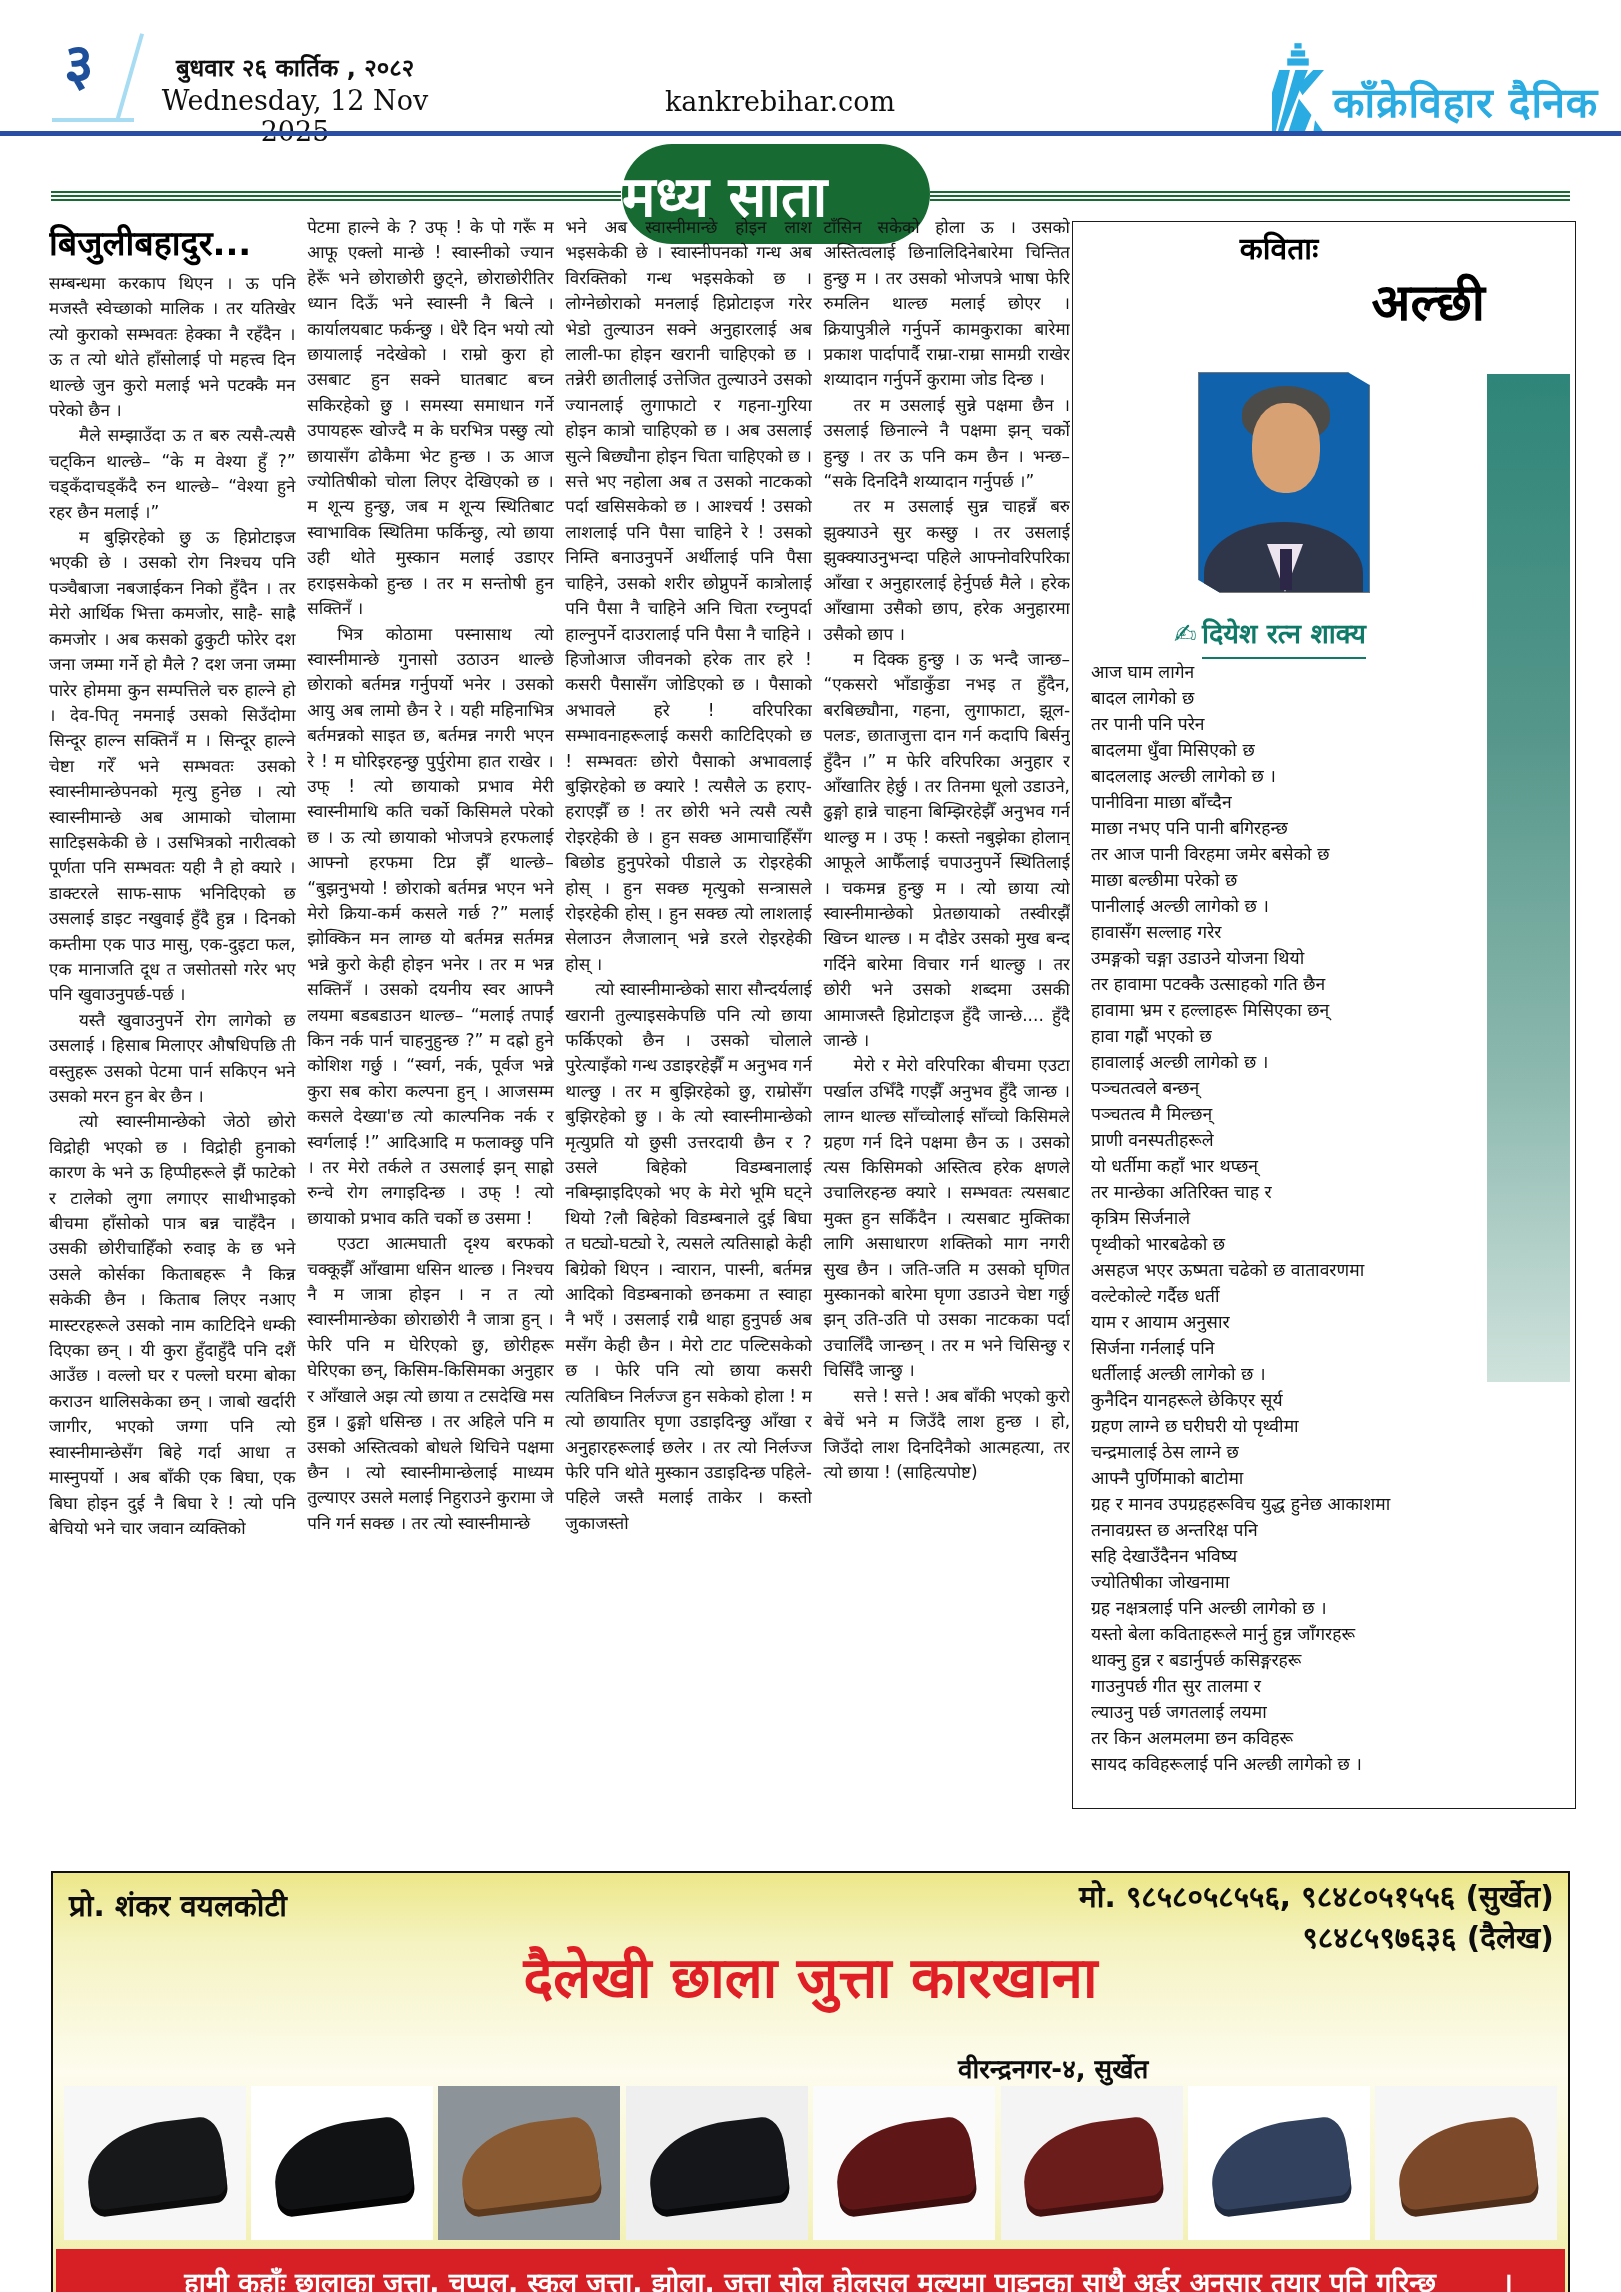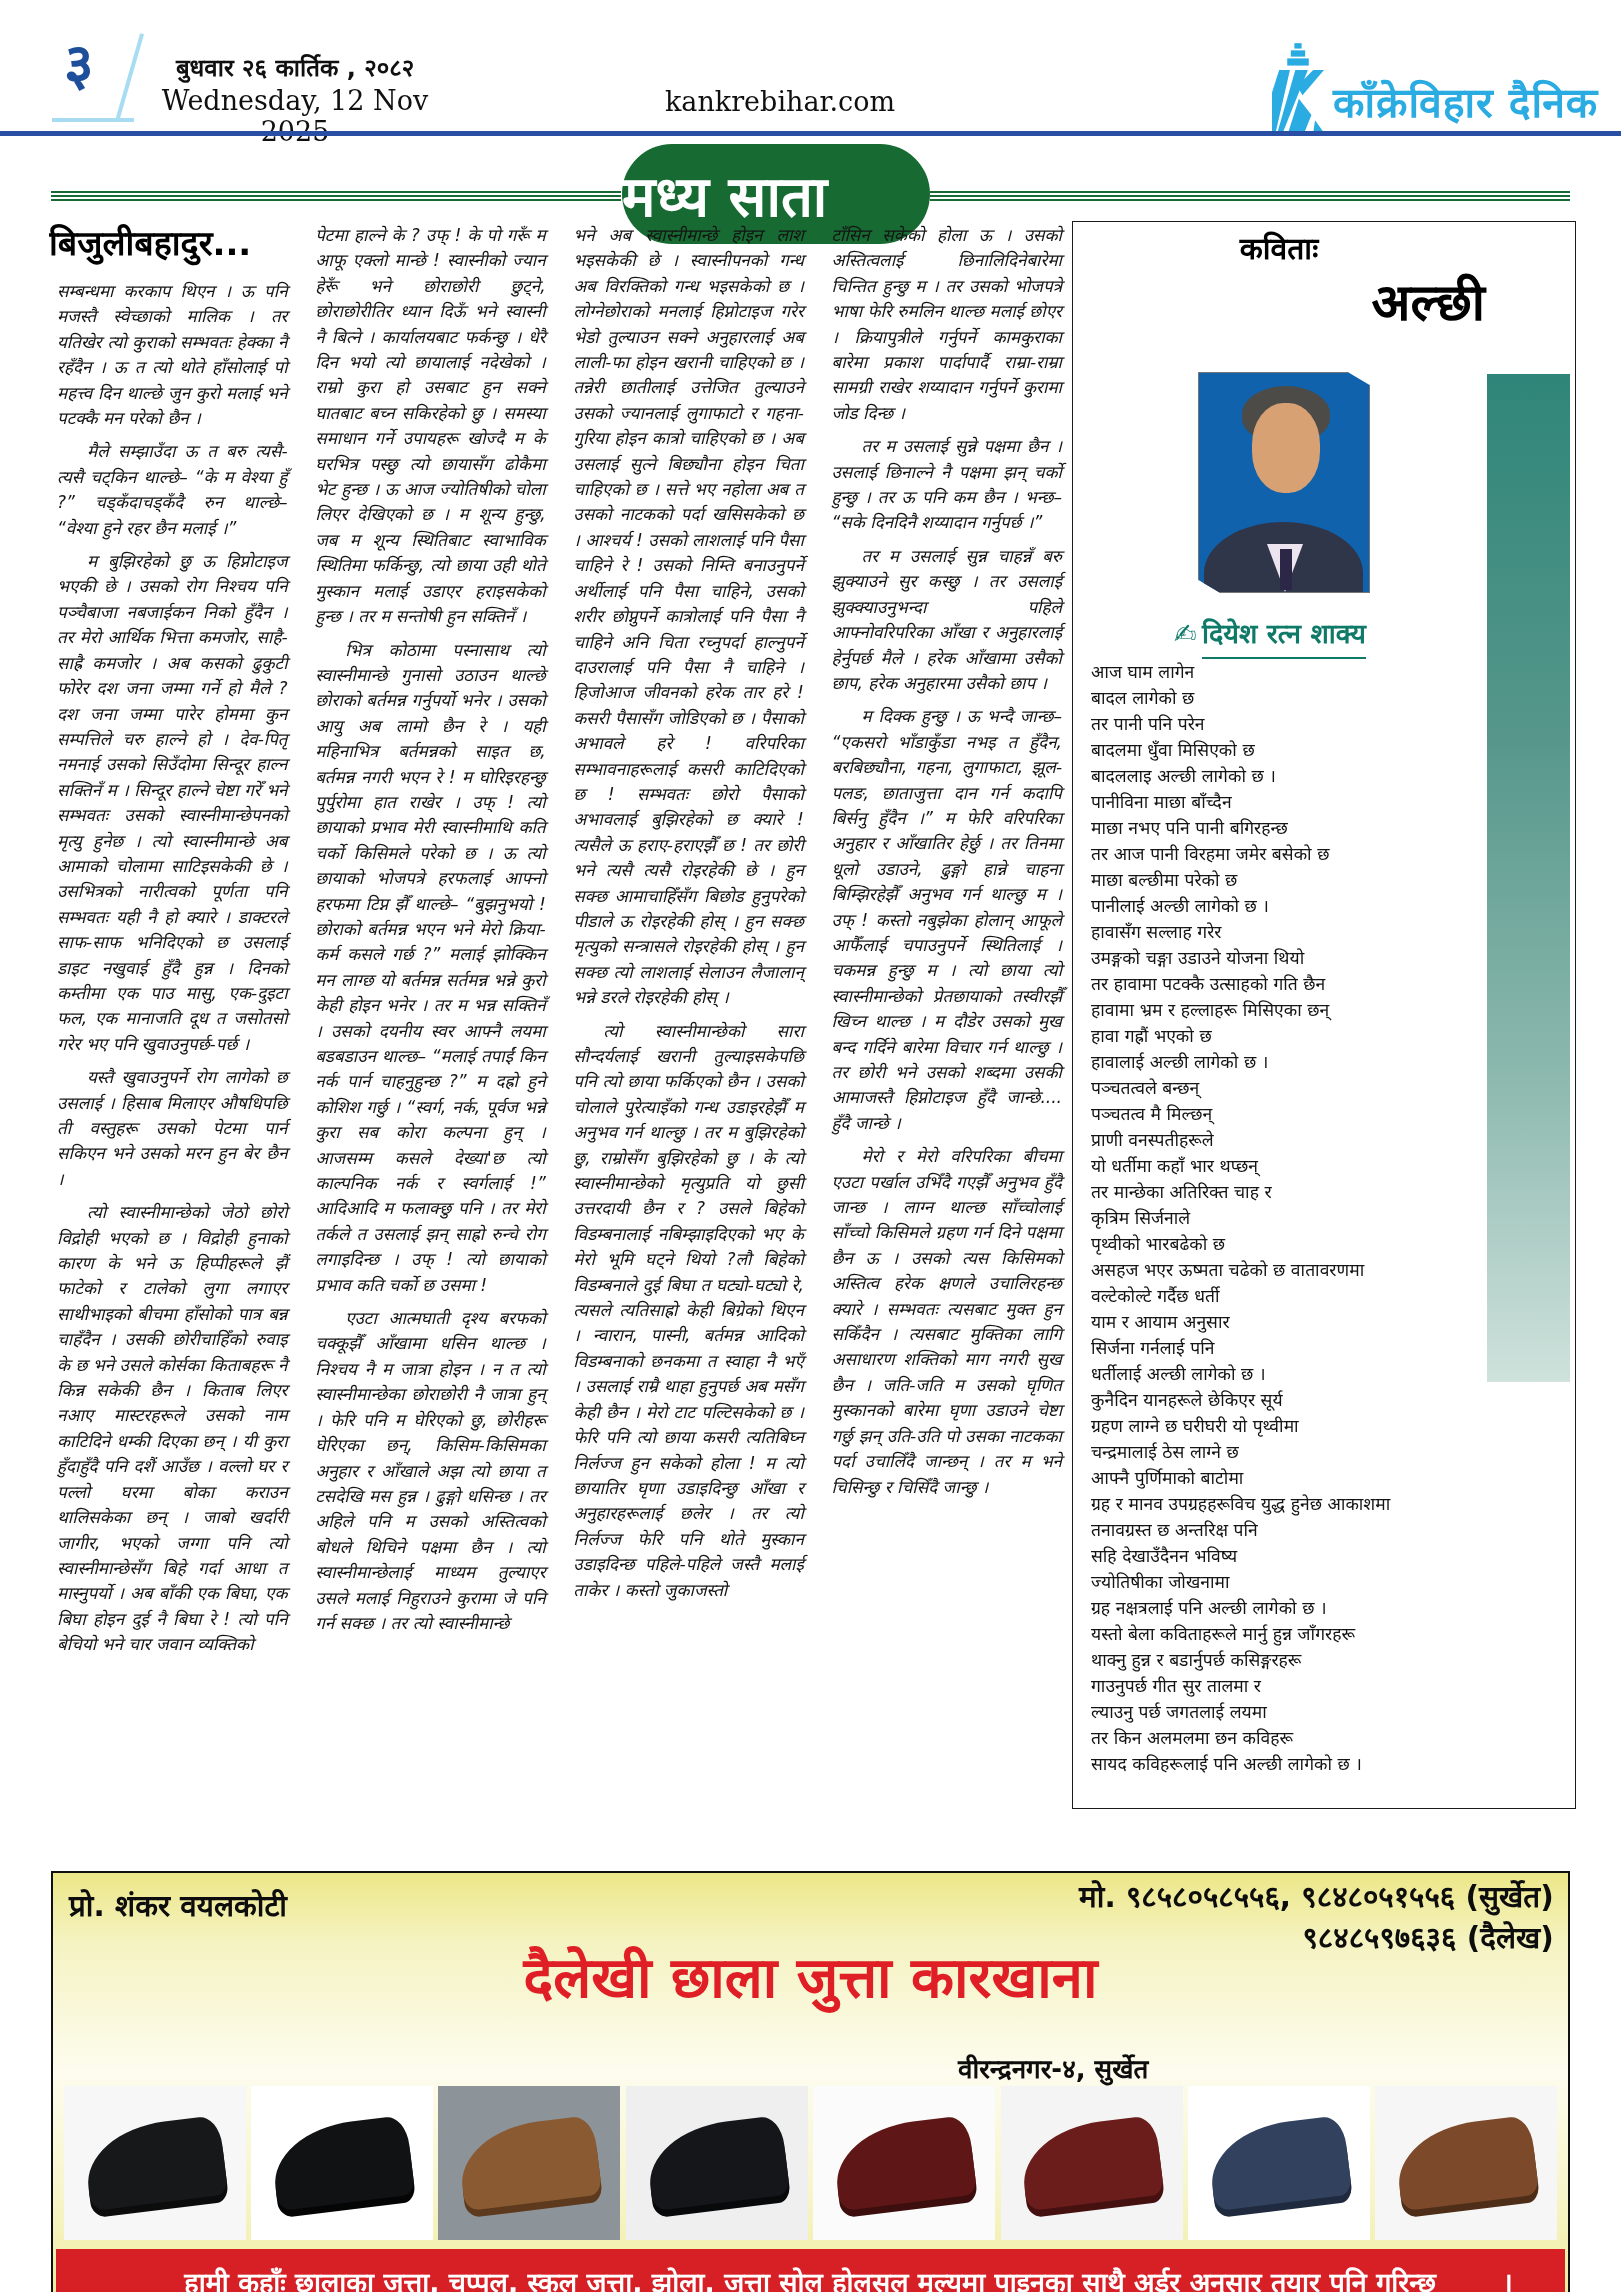--- a/index.html
+++ b/index.html
@@ -21,21 +21,21 @@
   .stripes{position:absolute;top:191px;height:9.9px;
      background:linear-gradient(#166a32 0 1.8px,#fff 1.8px 4px,#166a32 4px 5.8px,#fff 5.8px 8px,#166a32 8px 9.9px);}
   .stripes.left{left:51px;width:570px;}
   .stripes.right{left:930px;width:640px;}
   .pill{position:absolute;left:622px;top:144px;width:308px;height:100px;background:#166a32;border-radius:52px;
         display:flex;align-items:center;justify-content:flex-start;}
   .pill span{color:#ffffff;font-size:56px;font-weight:bold;white-space:nowrap;}
   
   .cols{position:absolute;left:49px;top:215px;width:1021px;height:1592px;display:flex;gap:11.6px;overflow:hidden;}
   .body-col{flex:1;overflow:hidden;text-align:justify;font-size:17px;line-height:25.4px;color:#141414;}
-  .body-col p{margin:8px;text-indent:30px;font-style:italic;}
+  .body-col p{margin:0;text-indent:30px;}
   .body-col p:first-of-type{text-indent:0;}
   .headline{font-size:34px;line-height:56px;font-weight:bold;white-space:nowrap;overflow:hidden;color:#000;}
   
   .poembox{position:absolute;left:1072px;top:221px;width:502px;height:1586px;border:1.8px solid #1b1b1b;background:#fff;}
   .poem-kicker{position:absolute;left:0;right:90px;top:5.4px;text-align:center;font-size:30px;font-weight:bold;color:#000;}
   .poem-title{position:absolute;left:0;right:90px;top:43px;text-align:right;font-size:51px;font-weight:bold;color:#000;}
   .photo-wrap{position:absolute;left:125px;top:150px;width:170px;height:219px;
         box-shadow:8px 8px 6.3px rgba(70,70,70,.55);background:#0f62ab;border:0.9px solid #777;
         clip-path:polygon(0 0,87% 0,100% 6%,100% 100%,13% 100%,0 94%);overflow:hidden;}
   .ph-hair{position:absolute;left:43px;top:12.5px;width:88px;height:56px;background:#4c4b47;border-radius:50% 50% 42% 42%;}
@@ -136,20 +136,21 @@
           <p>त्यो स्वास्नीमान्छेको सारा सौन्दर्यलाई खरानी तुल्याइसकेपछि पनि त्यो छाया फर्किएको छैन । उसको चोलाले पुरेत्याइँको गन्ध उडाइरहेझैँ म अनुभव गर्न थाल्छु । तर म बुझिरहेको छु, राम्रोसँग बुझिरहेको छु । के त्यो स्वास्नीमान्छेको मृत्युप्रति यो छुसी उत्तरदायी छैन र ? उसले बिहेको विडम्बनालाई नबिम्झाइदिएको भए के मेरो भूमि घट्ने थियो ?लौ बिहेको विडम्बनाले दुई बिघा त घट्यो-घट्यो रे, त्यसले त्यतिसाह्रो केही बिग्रेको थिएन । न्वारान, पास्नी, बर्तमन्न आदिको विडम्बनाको छनकमा त स्वाहा नै भएँ । उसलाई राम्रै थाहा हुनुपर्छ अब मसँग केही छैन । मेरो टाट पल्टिसकेको छ । फेरि पनि त्यो छाया कसरी त्यतिबिघ्न निर्लज्ज हुन सकेको होला ! म त्यो छायातिर घृणा उडाइदिन्छु आँखा र अनुहारहरूलाई छलेर । तर त्यो निर्लज्ज फेरि पनि थोते मुस्कान उडाइदिन्छ पहिले-पहिले जस्तै मलाई ताकेर । कस्तो जुकाजस्तो</p>
         </div>
     </div>
     <div class="body-col">
       <div>
           <p>टाँसिन सकेको होला ऊ । उसको अस्तित्वलाई छिनालिदिनेबारेमा चिन्तित हुन्छु म । तर उसको भोजपत्रे भाषा फेरि रुमलिन थाल्छ मलाई छोएर । क्रियापुत्रीले गर्नुपर्ने कामकुराका बारेमा प्रकाश पार्दापार्दै राम्रा-राम्रा सामग्री राखेर शय्यादान गर्नुपर्ने कुरामा जोड दिन्छ ।</p>
           <p>तर म उसलाई सुन्ने पक्षमा छैन । उसलाई छिनाल्ने नै पक्षमा झन् चर्को हुन्छु । तर ऊ पनि कम छैन । भन्छ– “सके दिनदिनै शय्यादान गर्नुपर्छ ।”</p>
           <p>तर म उसलाई सुन्न चाहन्नँ बरु झुक्याउने सुर कस्छु । तर उसलाई झुक्क्याउनुभन्दा पहिले आफ्नोवरिपरिका आँखा र अनुहारलाई हेर्नुपर्छ मैले । हरेक आँखामा उसैको छाप, हरेक अनुहारमा उसैको छाप ।</p>
           <p>म दिक्क हुन्छु । ऊ भन्दै जान्छ– “एकसरो भाँडाकुँडा नभइ त हुँदैन, बरबिछ्यौना, गहना, लुगाफाटा, झूल-पलङ, छाताजुत्ता दान गर्न कदापि बिर्सनु हुँदैन ।” म फेरि वरिपरिका अनुहार र आँखातिर हेर्छु । तर तिनमा धूलो उडाउने, ढुङ्गो हान्ने चाहना बिम्झिरहेझैँ अनुभव गर्न थाल्छु म । उफ् ! कस्तो नबुझेका होलान् आफूले आफैँलाई चपाउनुपर्ने स्थितिलाई । चकमन्न हुन्छु म । त्यो छाया त्यो स्वास्नीमान्छेको प्रेतछायाको तस्वीरझैँ खिच्न थाल्छ । म दौडेर उसको मुख बन्द गर्दिने बारेमा विचार गर्न थाल्छु । तर छोरी भने उसको शब्दमा उसकी आमाजस्तै हिप्नोटाइज हुँदै जान्छे.... हुँदै जान्छे ।</p>
           <p>मेरो र मेरो वरिपरिका बीचमा एउटा पर्खाल उभिँदै गएझैँ अनुभव हुँदै जान्छ । लाग्न थाल्छ साँच्चोलाई साँच्चो किसिमले ग्रहण गर्न दिने पक्षमा छैन ऊ । उसको त्यस किसिमको अस्तित्व हरेक क्षणले उचालिरहन्छ क्यारे । सम्भवतः त्यसबाट मुक्त हुन सकिँदैन । त्यसबाट मुक्तिका लागि असाधारण शक्तिको माग नगरी सुख छैन । जति-जति म उसको घृणित मुस्कानको बारेमा घृणा उडाउने चेष्टा गर्छु झन् उति-उति पो उसका नाटकका पर्दा उचालिँदै जान्छन् । तर म भने चिसिन्छु र चिसिँदै जान्छु ।</p>
+          <p>सत्ते ! सत्ते ! अब बाँकी भएको कुरो बेचें भने म जिउँदै लाश हुन्छ । हो, जिउँदो लाश दिनदिनैको आत्महत्या, तर त्यो छाया ! (साहित्यपोष्ट)</p>
         </div>
     </div>
   </div>
 
   <div class="poembox">
     <div class="poem-kicker">कविताः</div>
     <div class="poem-title">अल्छी</div>
     <div class="photo-wrap">
       <div class="ph-hair"></div>
       <div class="ph-face"></div>

